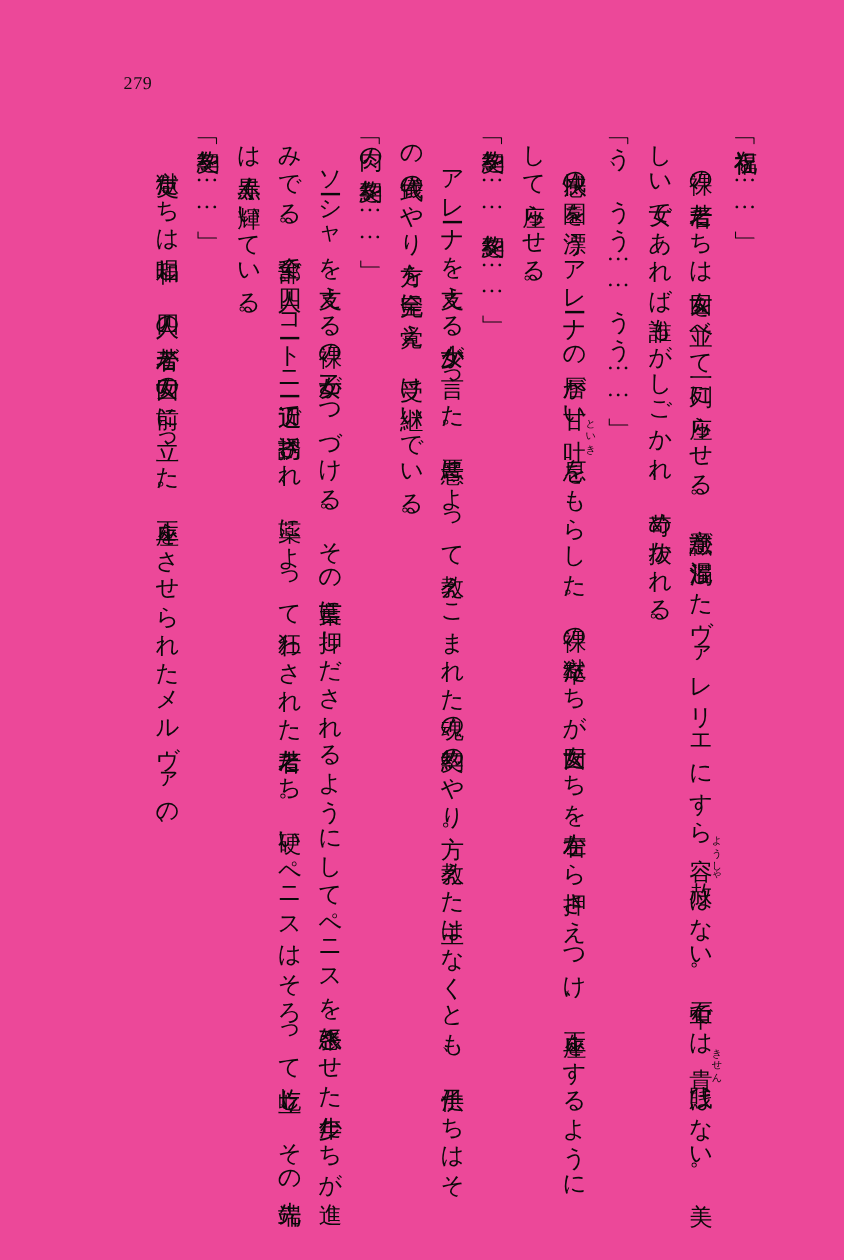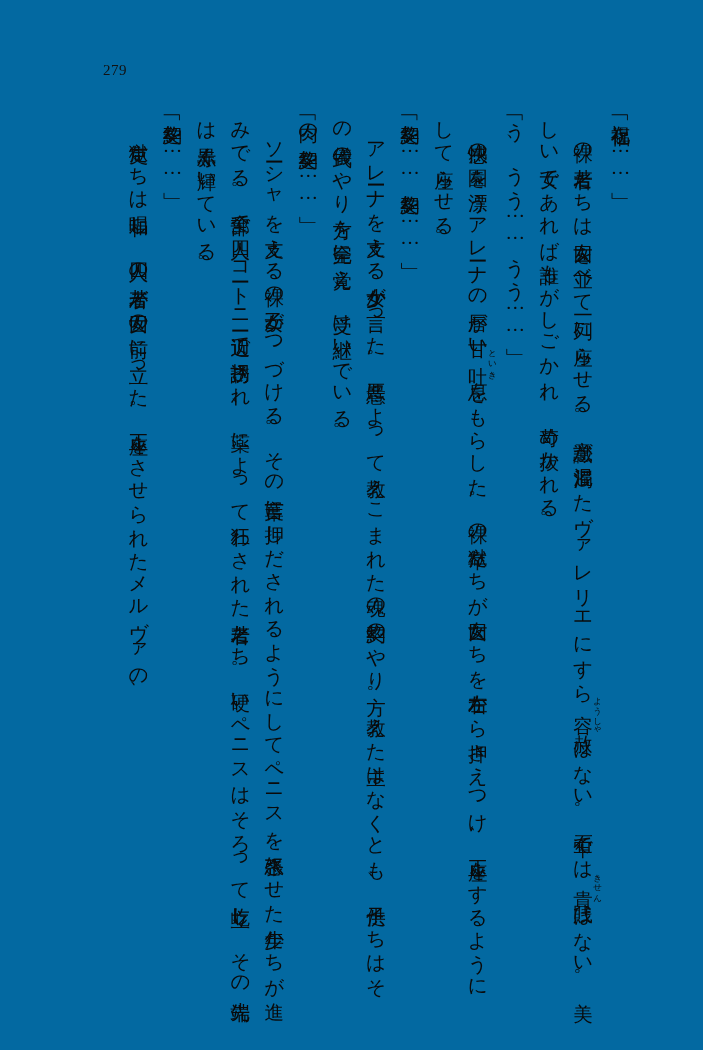--- a/index.html
+++ b/index.html
@@ -11,21 +11,21 @@
     height: 1050px;
     background: #ffffff;
     font-family: "Liberation Serif", "DejaVu Serif", serif;
     color: #000000;
     overflow: hidden;
   }
   .page {
     position: relative;
     width: 703px;
     height: 1050px;
-    background: #0369a1;
+    background: #ec4899;
   }
   .page-number {
     position: absolute;
     top: 62px;
     left: 103px;
     font-size: 15px;
     letter-spacing: 0.5px;
     color: #111;
     font-family: "Liberation Serif", "DejaVu Serif", serif;
   }

